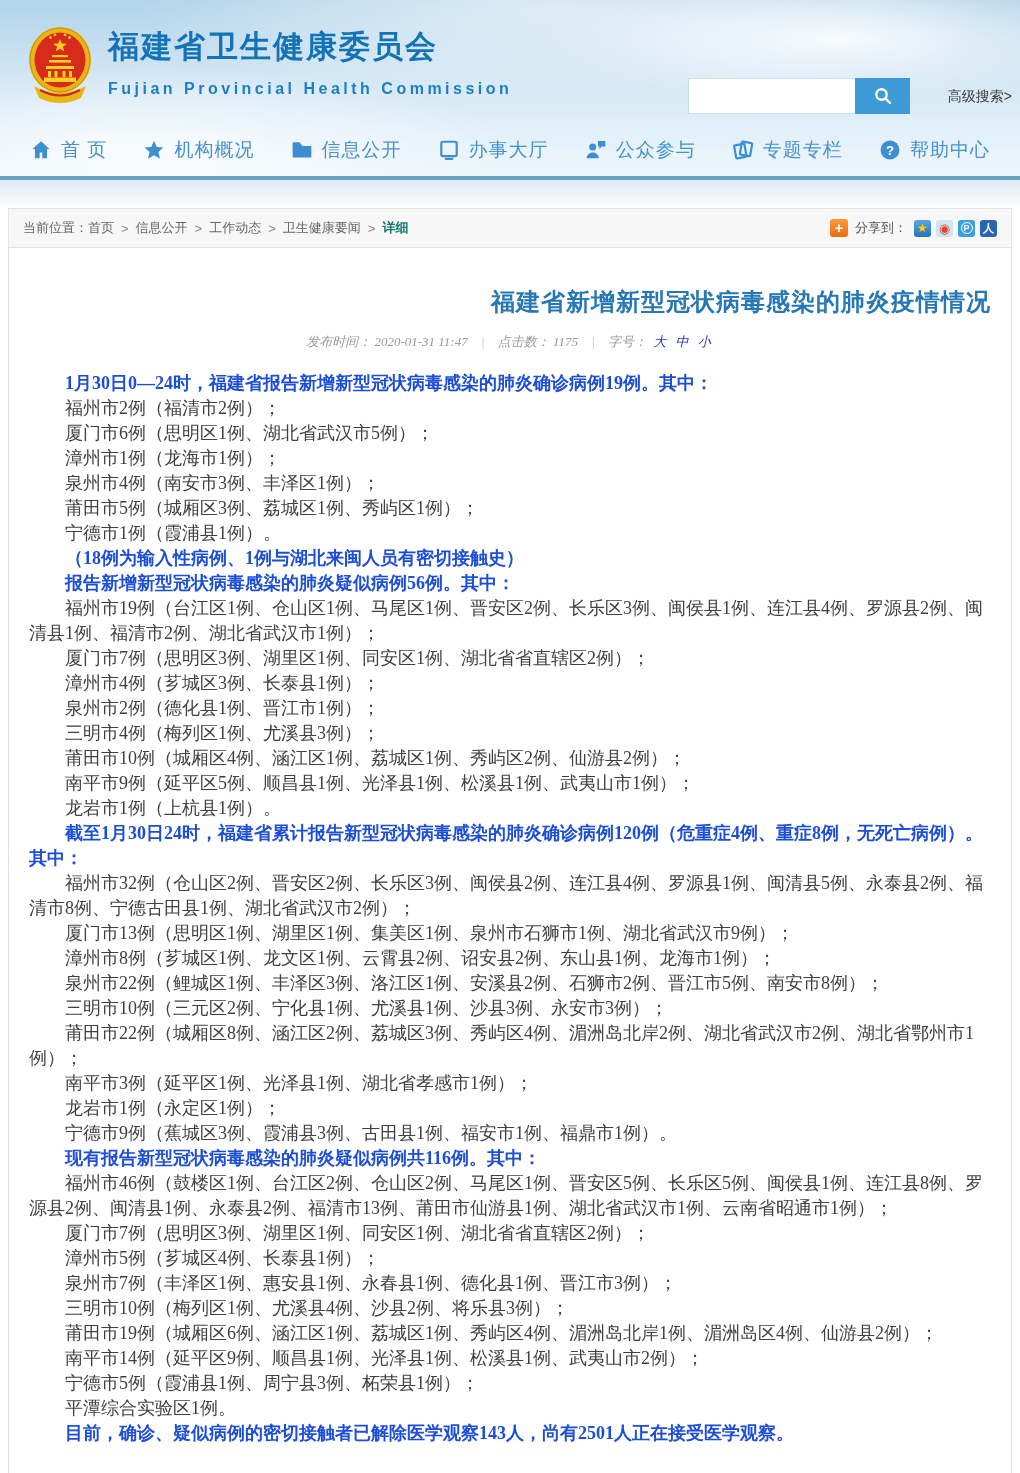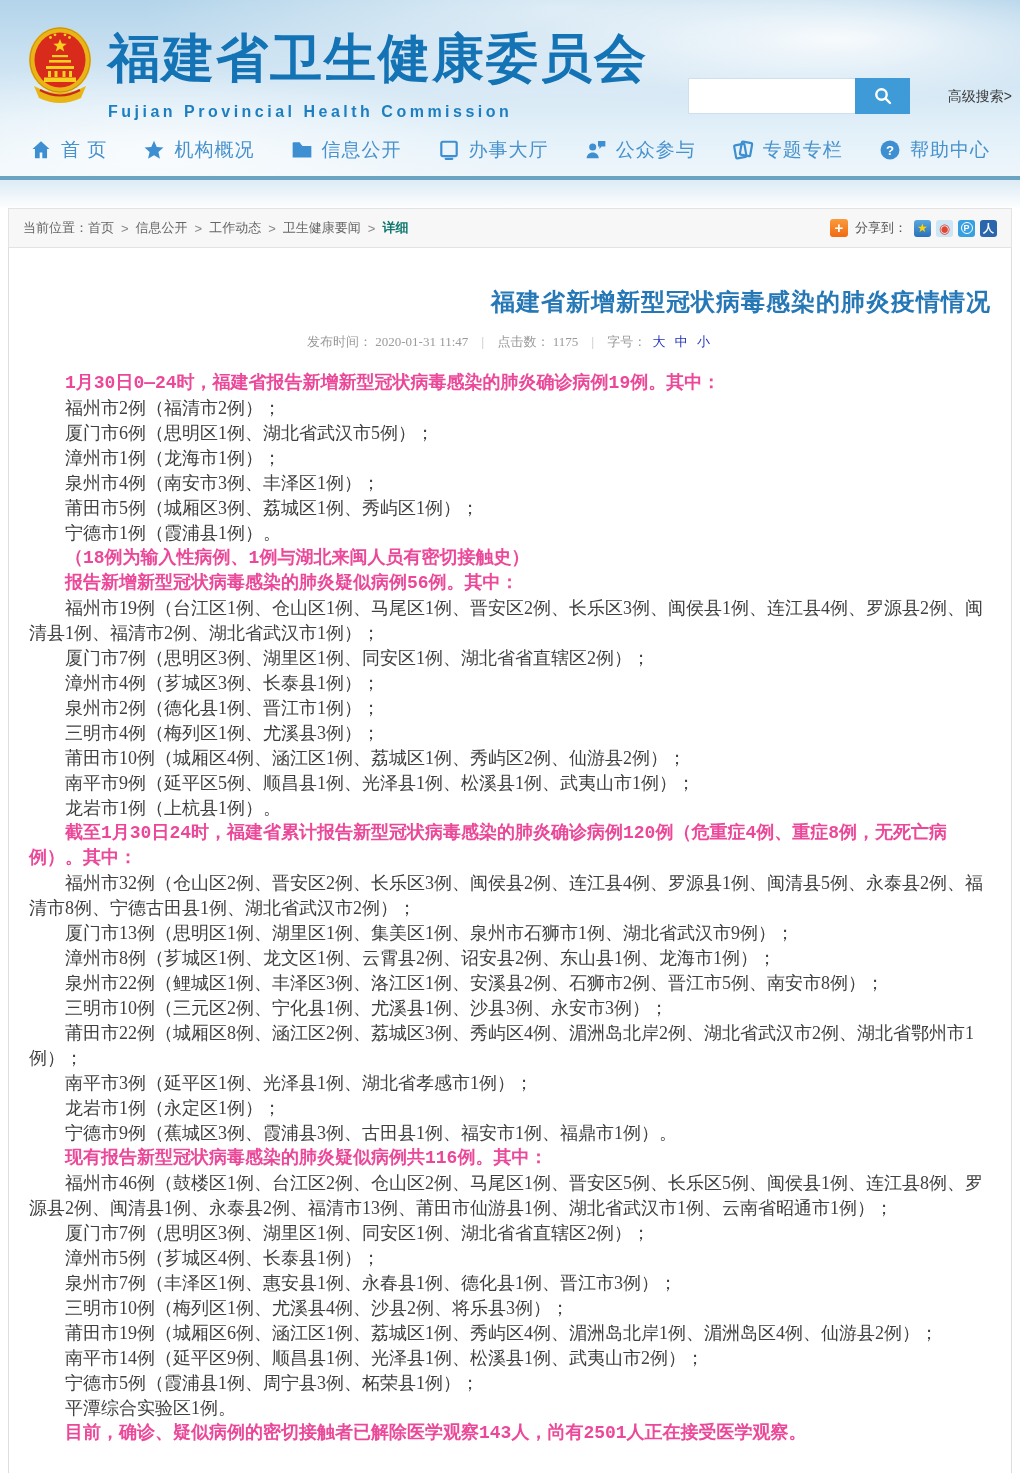--- a/index.html
+++ b/index.html
@@ -12,21 +12,21 @@
     background:
       radial-gradient(ellipse 420px 90px at 82% 22%, rgba(255,255,255,.85), rgba(255,255,255,0) 70%),
       radial-gradient(ellipse 520px 120px at 15% 85%, rgba(255,255,255,.7), rgba(255,255,255,0) 70%),
       radial-gradient(ellipse 600px 140px at 55% 5%, rgba(255,255,255,.55), rgba(255,255,255,0) 70%),
       linear-gradient(180deg,#b3d4ea 0%, #cfe4f3 40%, #e4f1f9 78%, #eef6fb 100%);
   }
   .logo-row{ position:relative; height:120px; }
   .emblem{ position:absolute; left:26px; top:24px; width:68px; height:86px; cursor:pointer; }
   .title-block{ position:absolute; left:108px; top:30px; }
   .site-title{ margin:0; font-family:"Liberation Sans","DejaVu Sans",sans-serif;
-    font-size:52px; font-weight:bold; color:#1473b5; letter-spacing:2px; line-height:1.1; }
+    font-size:31px; font-weight:bold; color:#1473b5; letter-spacing:2px; line-height:1.1; }
   .site-subtitle{ margin-top:16px; font-size:16px; font-weight:bold; color:#1e7fc0; letter-spacing:3.5px; }
   .search-area{ position:absolute; right:110px; top:78px; display:flex; }
   .search-input{ width:167px; height:36px; border:1px solid #cfe0ec; border-right:none; padding:0 8px;
     font-size:14px; outline:none; }
   .search-button{ width:55px; height:36px; background:#3e9bd8; border:none; cursor:pointer;
     display:flex; align-items:center; justify-content:center; }
   .adv-search{ position:absolute; right:8px; top:88px; font-size:14px; color:#3c3c3c;
     text-decoration:none; cursor:pointer; }
 
   
@@ -58,27 +58,27 @@
   .si-pengyou .pcirc{ width:12px; height:12px; border:1.5px solid #fff; border-radius:50%;
     font-size:9px; line-height:11px; color:#fff; text-align:center; display:block; }
   .si-renren{ background:#2b66ad; color:#fff; font-size:11px; }
 
   
   .article{ margin:0 8px; background:#fff; border-left:1px solid #dedede; border-right:1px solid #dedede;
     padding:0 20px 30px; min-height:1195px; }
   .article-title{ margin:0; padding-top:38px; text-align:right; font-size:24px; font-weight:bold;
     color:#2577b5; font-family:"Liberation Serif","DejaVu Serif",serif; letter-spacing:1px; }
   .meta{ margin-top:15px; text-align:center; font-size:13px; color:#9a9a9a;
-    font-family:"Liberation Serif","DejaVu Serif",serif; }
+    font-family:"Liberation Serif","DejaVu Serif",serif;font-style:italic; }
   .meta .sep{ margin:0 10px; color:#bbb; }
   .meta a{ color:#2233bb; text-decoration:none; margin:0 3px; cursor:pointer; }
   .body-text{ margin-top:20px; font-family:"Liberation Serif","DejaVu Serif",serif;
     font-size:18px; color:#404040; }
   .body-text p{ margin:0; text-indent:2em; line-height:25px; }
-  .body-text p.b{ font-weight:bold; color:#ec4899;font-family:Liberation Mono, monospace; }
+  .body-text p.b{ font-weight:bold; color:#1d4ed8; }
 </style>
 </head>
 <body>
 
 <header class="site-header">
   <div class="logo-row">
     <svg class="emblem" viewBox="0 0 68 86">
       <ellipse cx="34" cy="36" rx="31" ry="33" fill="#e9b416"></ellipse>
       <ellipse cx="34" cy="36" rx="30" ry="32" fill="none" stroke="#c98f10" stroke-width="1"></ellipse>
       <ellipse cx="34" cy="36" rx="25.5" ry="27.5" fill="#d92b1c"></ellipse>

